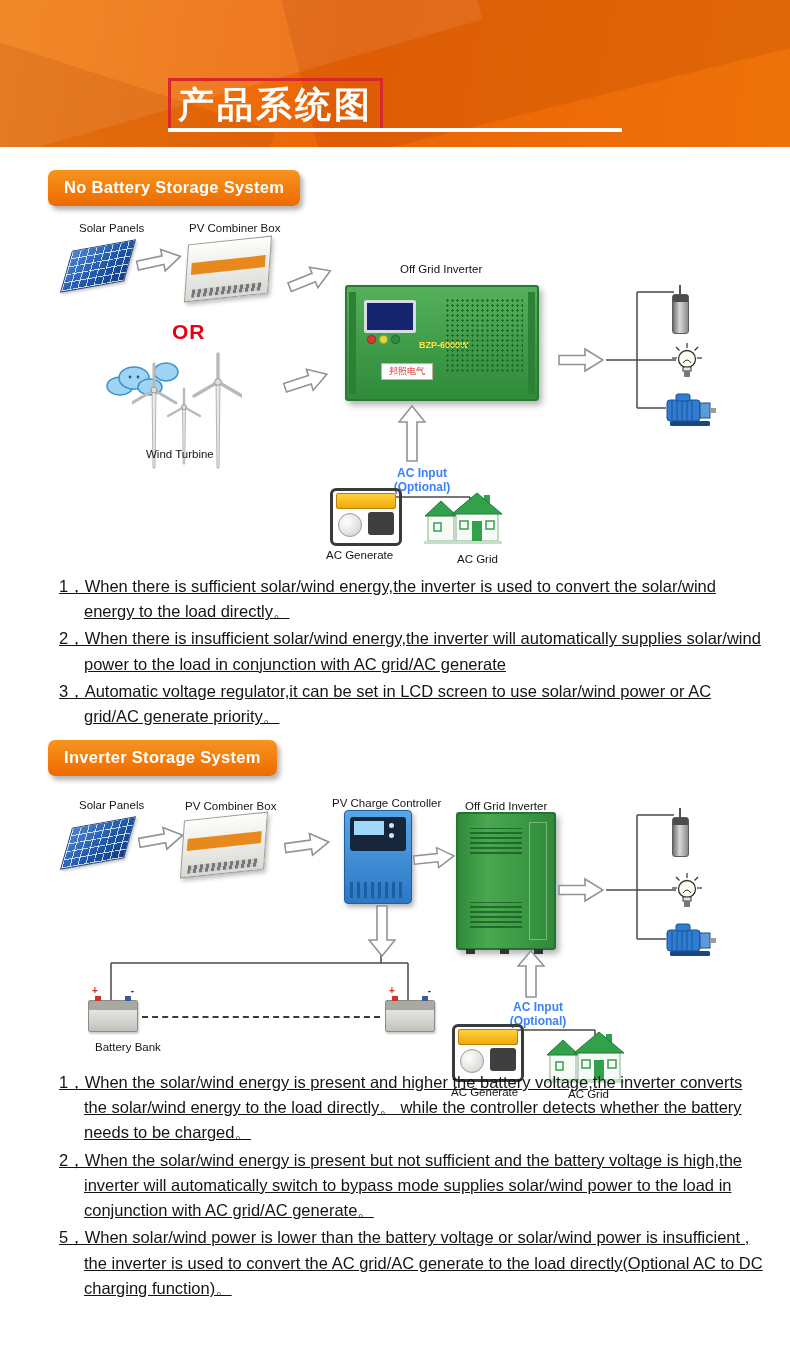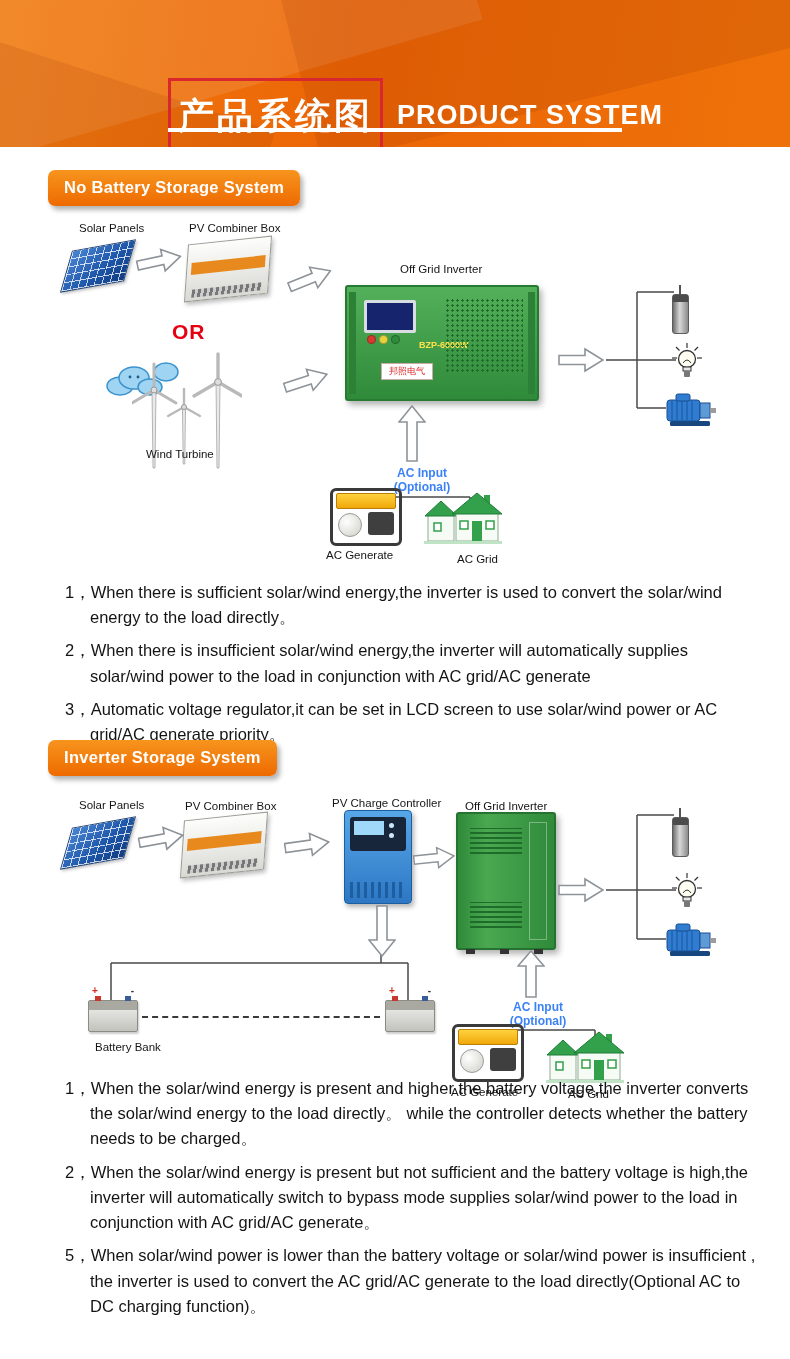--- a/index.html
+++ b/index.html
@@ -10,38 +10,38 @@
   .header{position:absolute;left:0;top:0;width:790px;height:147px;
           background:linear-gradient(100deg,#f07c12,#ec6505 45%,#ee720a);overflow:hidden;}
   .hs1{position:absolute;left:-90px;top:-70px;width:560px;height:170px;
        background:rgba(255,255,255,.10);transform:rotate(-16deg);}
   .hs2{position:absolute;right:-140px;top:-100px;width:640px;height:190px;
        background:rgba(120,30,0,.12);transform:rotate(-14deg);}
   .hs3{position:absolute;left:-70px;bottom:-80px;width:330px;height:150px;
        background:rgba(150,50,0,.14);transform:rotate(18deg);}
   .title-row{position:absolute;left:168px;top:78px;display:flex;align-items:center;gap:14px;}
   .title-zh{font-size:36px;font-weight:bold;color:#fff;letter-spacing:3px;
-            border:3px solid #d9272e;padding:15px 7px;line-height:1.1;}
+            border:3px solid #d9272e;padding:4px 7px;line-height:1.1;}
   .title-en{font-size:27px;font-weight:bold;color:#fff;letter-spacing:1px;}
   .title-underline{position:absolute;left:168px;top:128px;width:454px;height:4px;background:#fff;}
 
   
   .badge{position:absolute;color:#fff;font-weight:bold;font-size:16.5px;
          padding:8px 16px 9px;background:linear-gradient(180deg,#f7941e,#ee6a00);
          border-radius:7px;box-shadow:3px 4px 5px rgba(0,0,0,.30);letter-spacing:.3px;}
 
   
   .lbl{position:absolute;font-size:11.5px;font-weight:normal;color:#151515;white-space:nowrap;}
   .or{position:absolute;color:#e60012;font-weight:bold;font-size:21px;letter-spacing:1px;}
   .red-lbl{position:absolute;color:#3b82f6;font-weight:bold;font-size:12px;
            text-align:center;line-height:1.2;width:84px;}
 
   
   .notes{position:absolute;left:57px;width:708px;font-size:16.5px;color:#141414;line-height:1.53;}
-  .note{padding-left:25px;text-indent:-25px;margin:8px;}
+  .note{padding-left:25px;text-indent:-25px;margin:2px;text-decoration:underline;}
 
   
   .wires{position:absolute;left:0;top:0;width:790px;height:1359px;pointer-events:none;}
 
   
   .fa{position:absolute;}
   .fa svg{display:block;}
 
   .solar{position:absolute;width:62px;height:40px;border:1px solid #14386e;
          background:linear-gradient(135deg,#4a85d4 0%,#1d55a8 60%,#123c80 100%);
@@ -116,21 +116,20 @@
 <body>
 
 <div class="page">
 
   <div class="header">
     <div class="hs1"></div>
     <div class="hs2"></div>
     <div class="hs3"></div>
     <div class="title-row">
       <span class="title-zh">产品系统图</span>
-      <span class="title-en">PRODUCT SYSTEM</span>
     </div>
     <div class="title-underline"></div>
   </div>
 
   <svg class="wires" viewBox="0 0 790 1359">
     <path d="M637,292 V408 M637,292 H674 M637,360 H676 M637,408 H666 M606,360 H637" stroke="#4a4a4a" stroke-width="1.5" fill="none"></path>
     <path d="M357,497 H470 M357,497 V506 M470,497 V506" stroke="#4a4a4a" stroke-width="1.5" fill="none"></path>
     <path d="M637,815 V939 M637,815 H674 M637,890 H676 M637,939 H666 M606,890 H637" stroke="#4a4a4a" stroke-width="1.5" fill="none"></path>
     <path d="M381,955 V963 M111,963 H408 M111,963 V1000 M408,963 V1000" stroke="#4a4a4a" stroke-width="1.5" fill="none"></path>
     <path d="M480,1030 H595 M480,1030 V1038 M595,1030 V1038" stroke="#4a4a4a" stroke-width="1.5" fill="none"></path>

